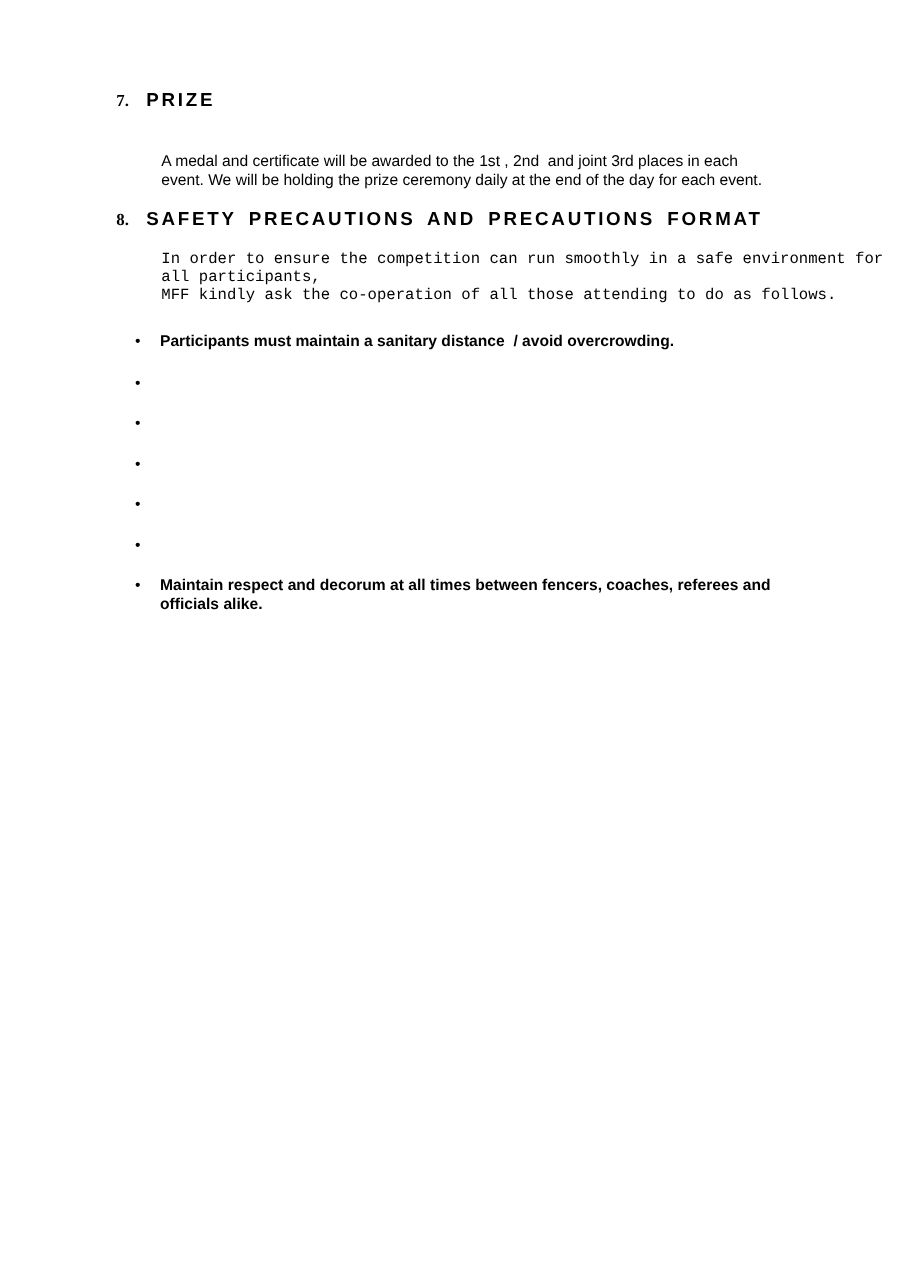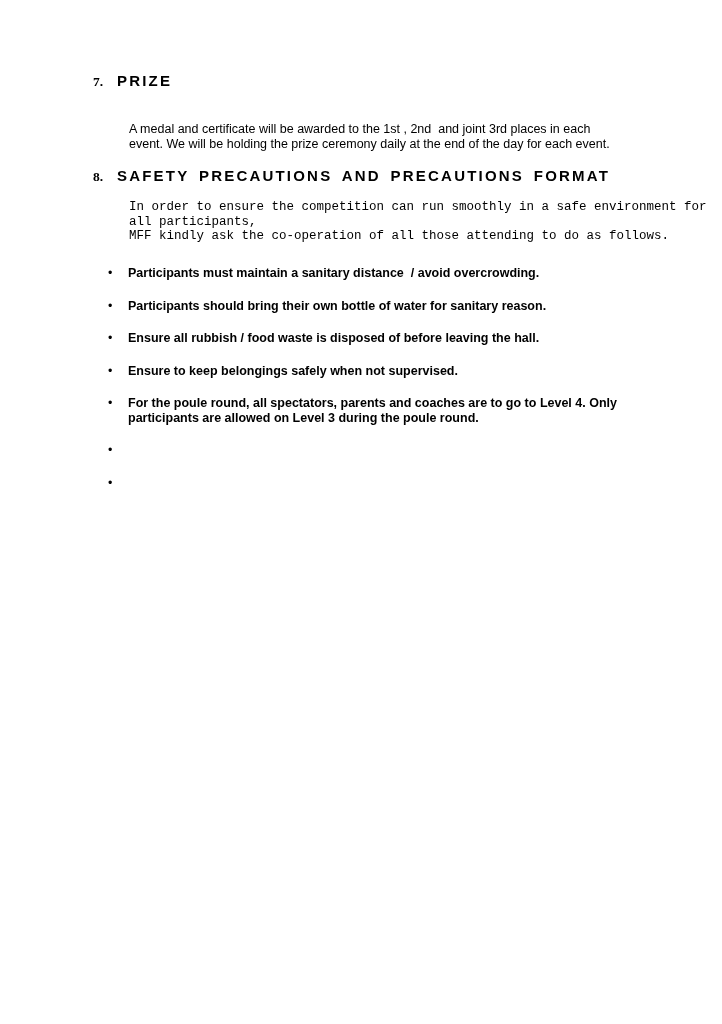--- a/index.html
+++ b/index.html
@@ -94,36 +94,33 @@
   <p class="para p8">In order to ensure the competition can run smoothly in a safe environment for all participants,
 MFF kindly ask the co-operation of all those attending to do as follows.</p>
 
   <ul class="bullets">
     <li>
       <span class="marker">•</span>
       <span class="text">Participants must maintain a sanitary distance  / avoid overcrowding.</span>
     </li>
     <li>
       <span class="marker">•</span>
-      <span class="text">Participants should bring their own bottle of water for sanitary reason.</span>
-    </li>
-    <li>
-      <span class="marker">•</span>
-      <span class="text">Ensure all rubbish / food waste is disposed of before leaving the hall.</span>
-    </li>
-    <li>
-      <span class="marker">•</span>
-      <span class="text">Ensure to keep belongings safely when not supervised.</span>
-    </li>
-    <li>
-      <span class="marker">•</span>
-      <span class="text">For the poule round, all spectators, parents and coaches are to go to Level 4. Only
-participants are allowed on Level 3 during the poule round.</span>
     </li>
     <li>
       <span class="marker">•</span>
     </li>
     <li>
       <span class="marker">•</span>
     </li>
+    <li>
+      <span class="marker">•</span>
+    </li>
+    <li>
+      <span class="marker">•</span>
+    </li>
+    <li>
+      <span class="marker">•</span>
+      <span class="text">Maintain respect and decorum at all times between fencers, coaches, referees and
+officials alike.</span>
+    </li>
   </ul>
 
 </div>
 
 </body></html>

